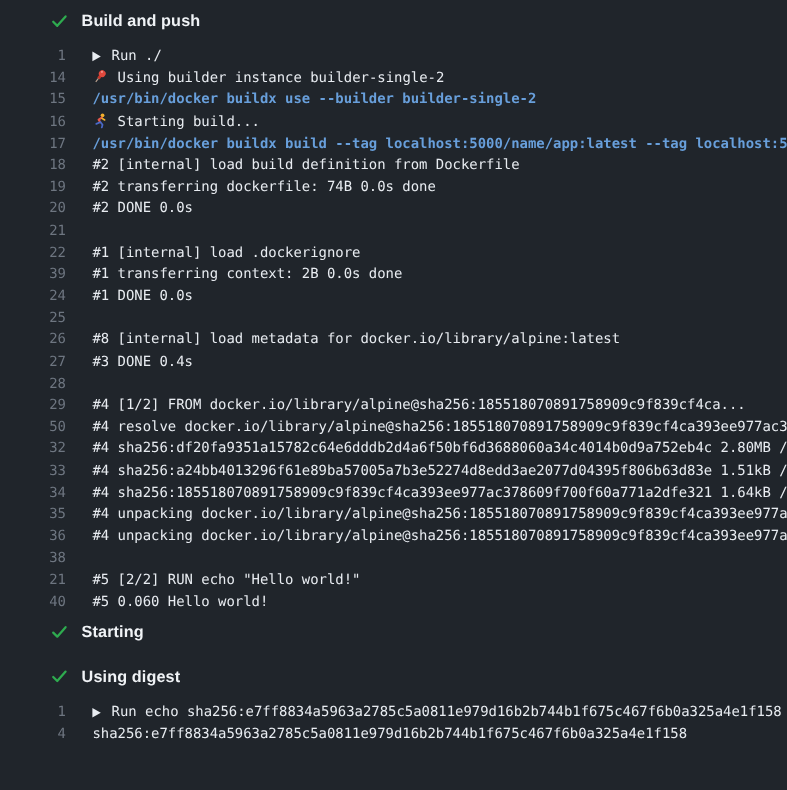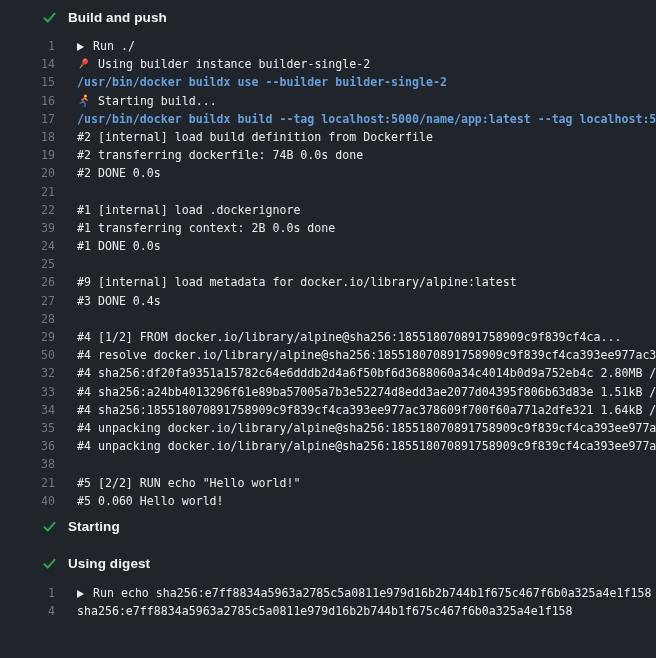--- a/index.html
+++ b/index.html
@@ -81,21 +81,21 @@
                 </svg></span></span>Starting build...</span></div>
         <div class="row"><span class="num">17</span><span class="txt cmd">/usr/bin/docker buildx build --tag localhost:5000/name/app:latest --tag localhost:50</span></div>
         <div class="row"><span class="num">18</span><span class="txt">#2 [internal] load build definition from Dockerfile</span></div>
         <div class="row"><span class="num">19</span><span class="txt">#2 transferring dockerfile: 74B 0.0s done</span></div>
         <div class="row"><span class="num">20</span><span class="txt">#2 DONE 0.0s</span></div>
         <div class="row"><span class="num">21</span><span class="txt"></span></div>
         <div class="row"><span class="num">22</span><span class="txt">#1 [internal] load .dockerignore</span></div>
         <div class="row"><span class="num">39</span><span class="txt">#1 transferring context: 2B 0.0s done</span></div>
         <div class="row"><span class="num">24</span><span class="txt">#1 DONE 0.0s</span></div>
         <div class="row"><span class="num">25</span><span class="txt"></span></div>
-        <div class="row"><span class="num">26</span><span class="txt">#9 [internal] load metadata for docker.io/library/alpine:latest</span></div>
+        <div class="row"><span class="num">26</span><span class="txt">#8 [internal] load metadata for docker.io/library/alpine:latest</span></div>
         <div class="row"><span class="num">27</span><span class="txt">#3 DONE 0.4s</span></div>
         <div class="row"><span class="num">28</span><span class="txt"></span></div>
         <div class="row"><span class="num">29</span><span class="txt">#4 [1/2] FROM docker.io/library/alpine@sha256:185518070891758909c9f839cf4ca...</span></div>
         <div class="row"><span class="num">50</span><span class="txt">#4 resolve docker.io/library/alpine@sha256:185518070891758909c9f839cf4ca393ee977ac3</span></div>
         <div class="row"><span class="num">32</span><span class="txt">#4 sha256:df20fa9351a15782c64e6dddb2d4a6f50bf6d3688060a34c4014b0d9a752eb4c 2.80MB /</span></div>
         <div class="row"><span class="num">33</span><span class="txt">#4 sha256:a24bb4013296f61e89ba57005a7b3e52274d8edd3ae2077d04395f806b63d83e 1.51kB /</span></div>
         <div class="row"><span class="num">34</span><span class="txt">#4 sha256:185518070891758909c9f839cf4ca393ee977ac378609f700f60a771a2dfe321 1.64kB /</span></div>
         <div class="row"><span class="num">35</span><span class="txt">#4 unpacking docker.io/library/alpine@sha256:185518070891758909c9f839cf4ca393ee977a</span></div>
         <div class="row"><span class="num">36</span><span class="txt">#4 unpacking docker.io/library/alpine@sha256:185518070891758909c9f839cf4ca393ee977a</span></div>
         <div class="row"><span class="num">38</span><span class="txt"></span></div>

